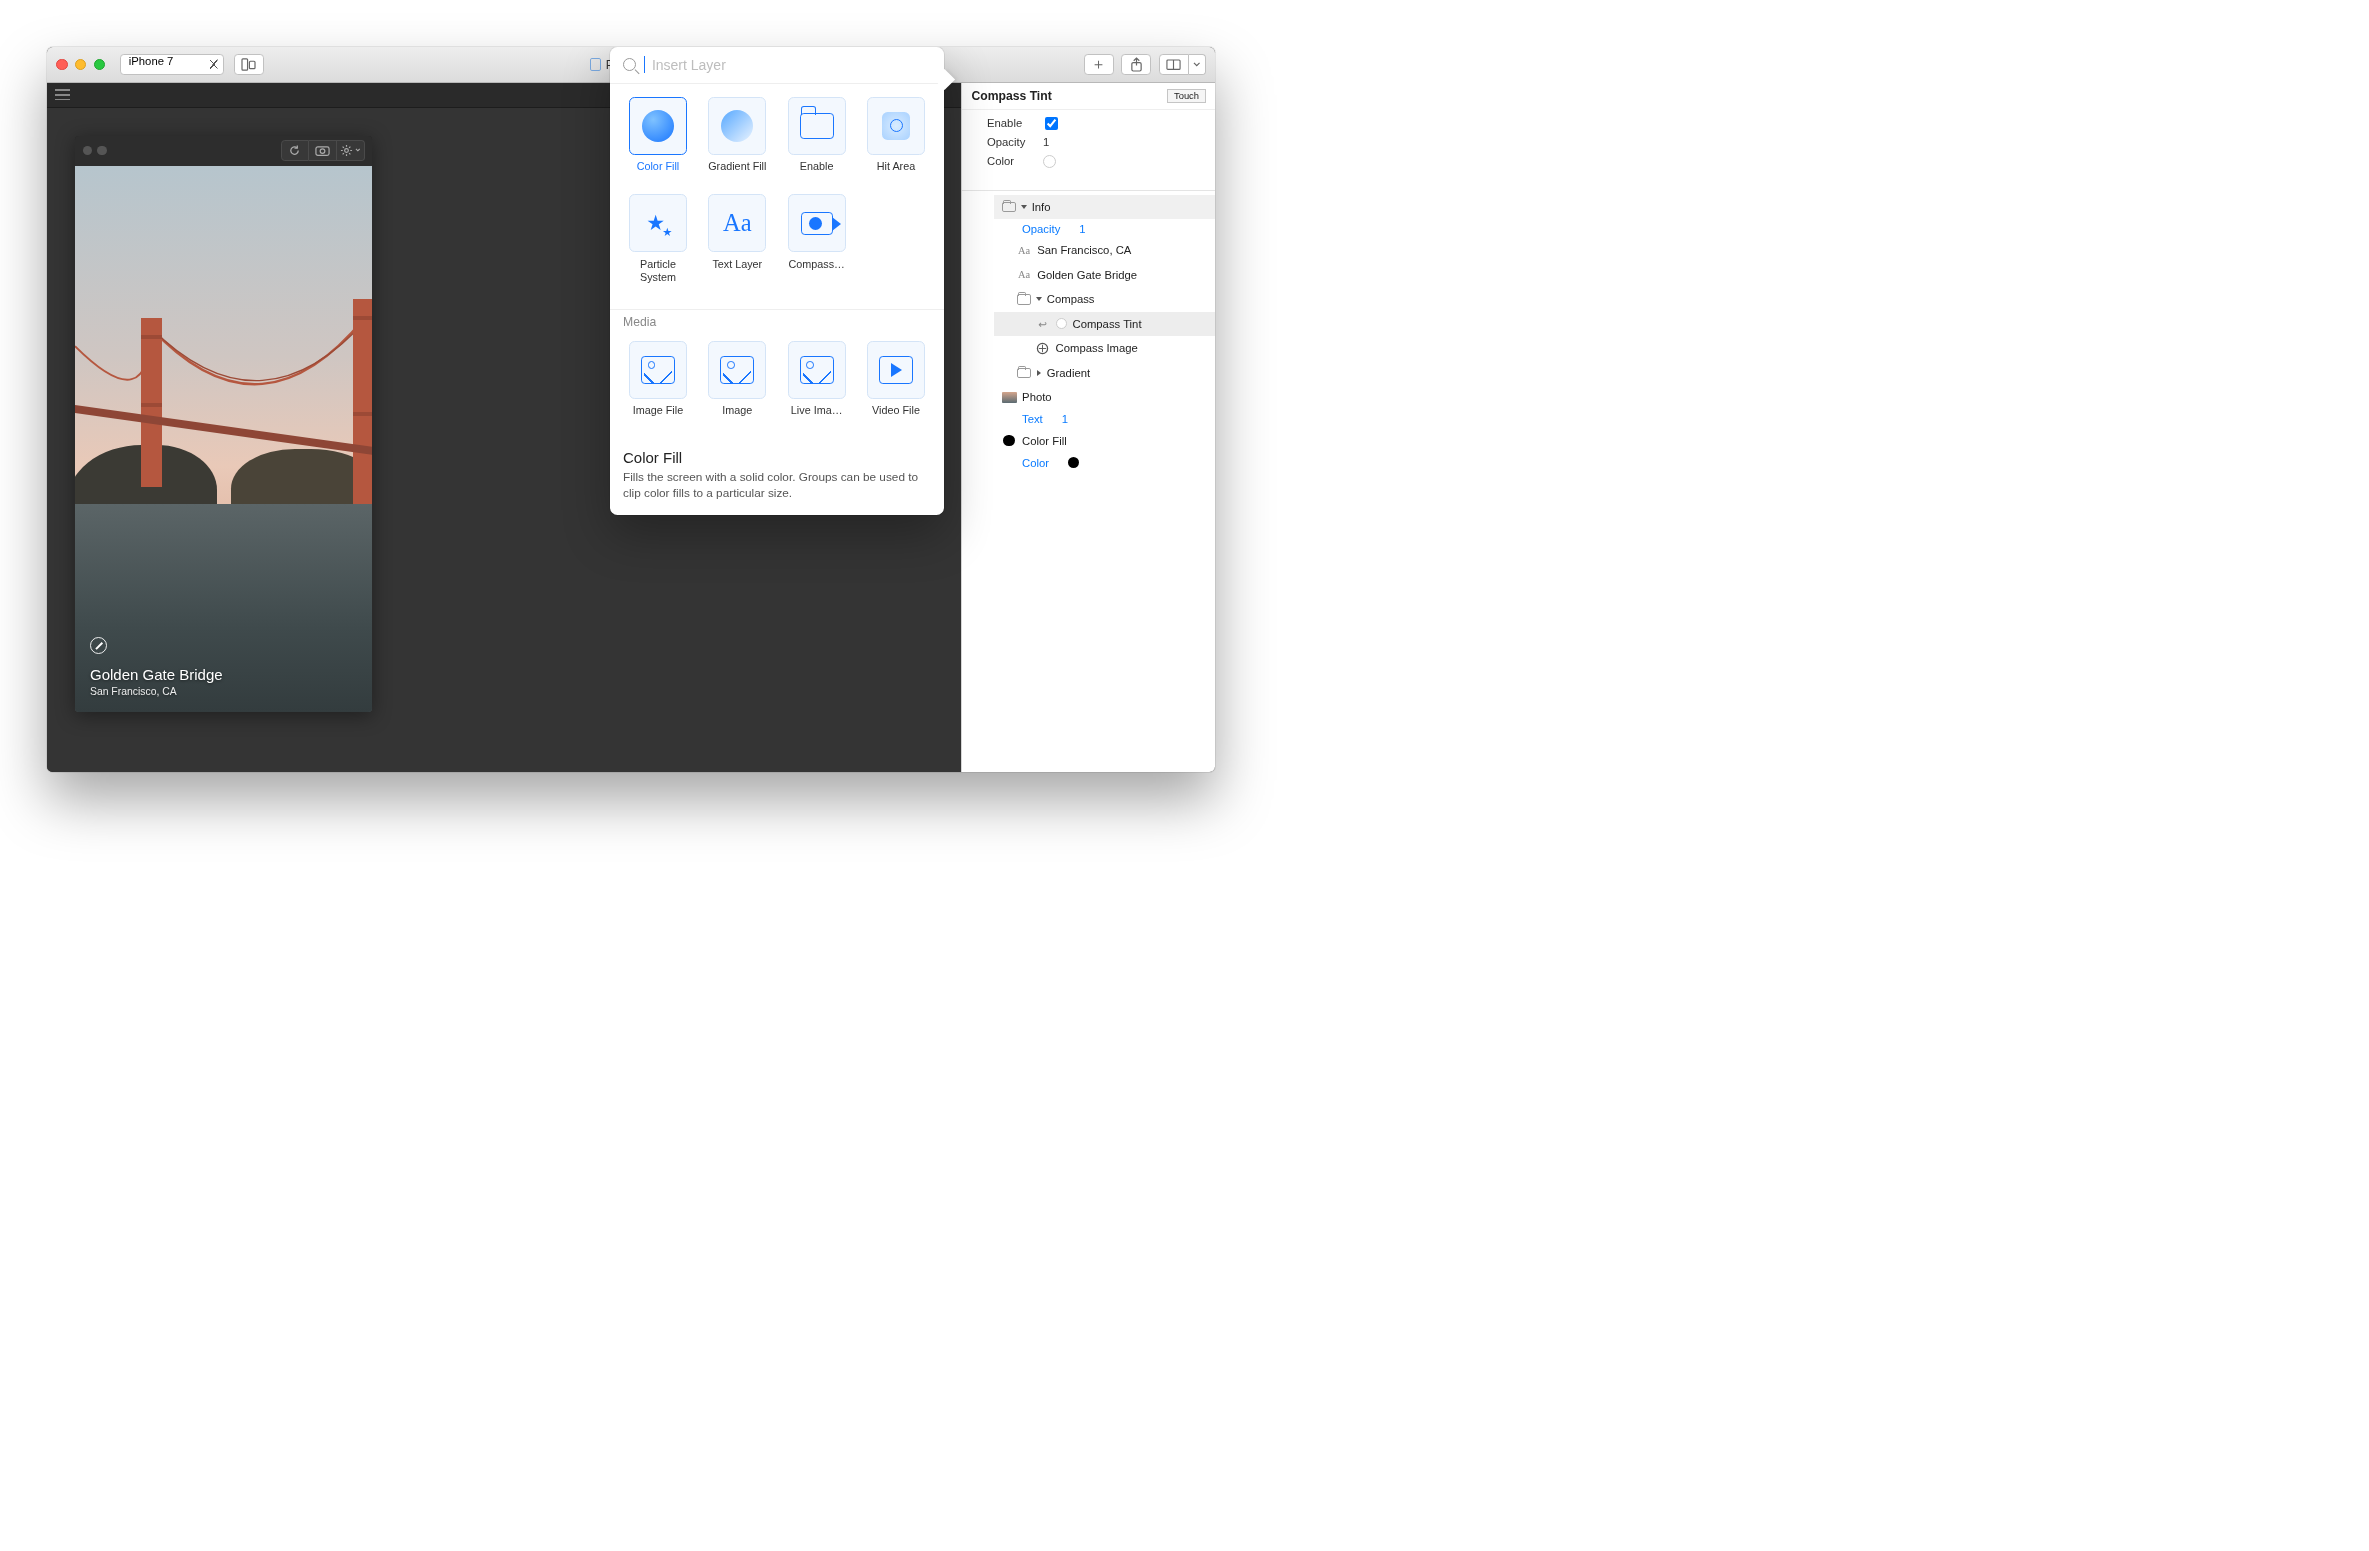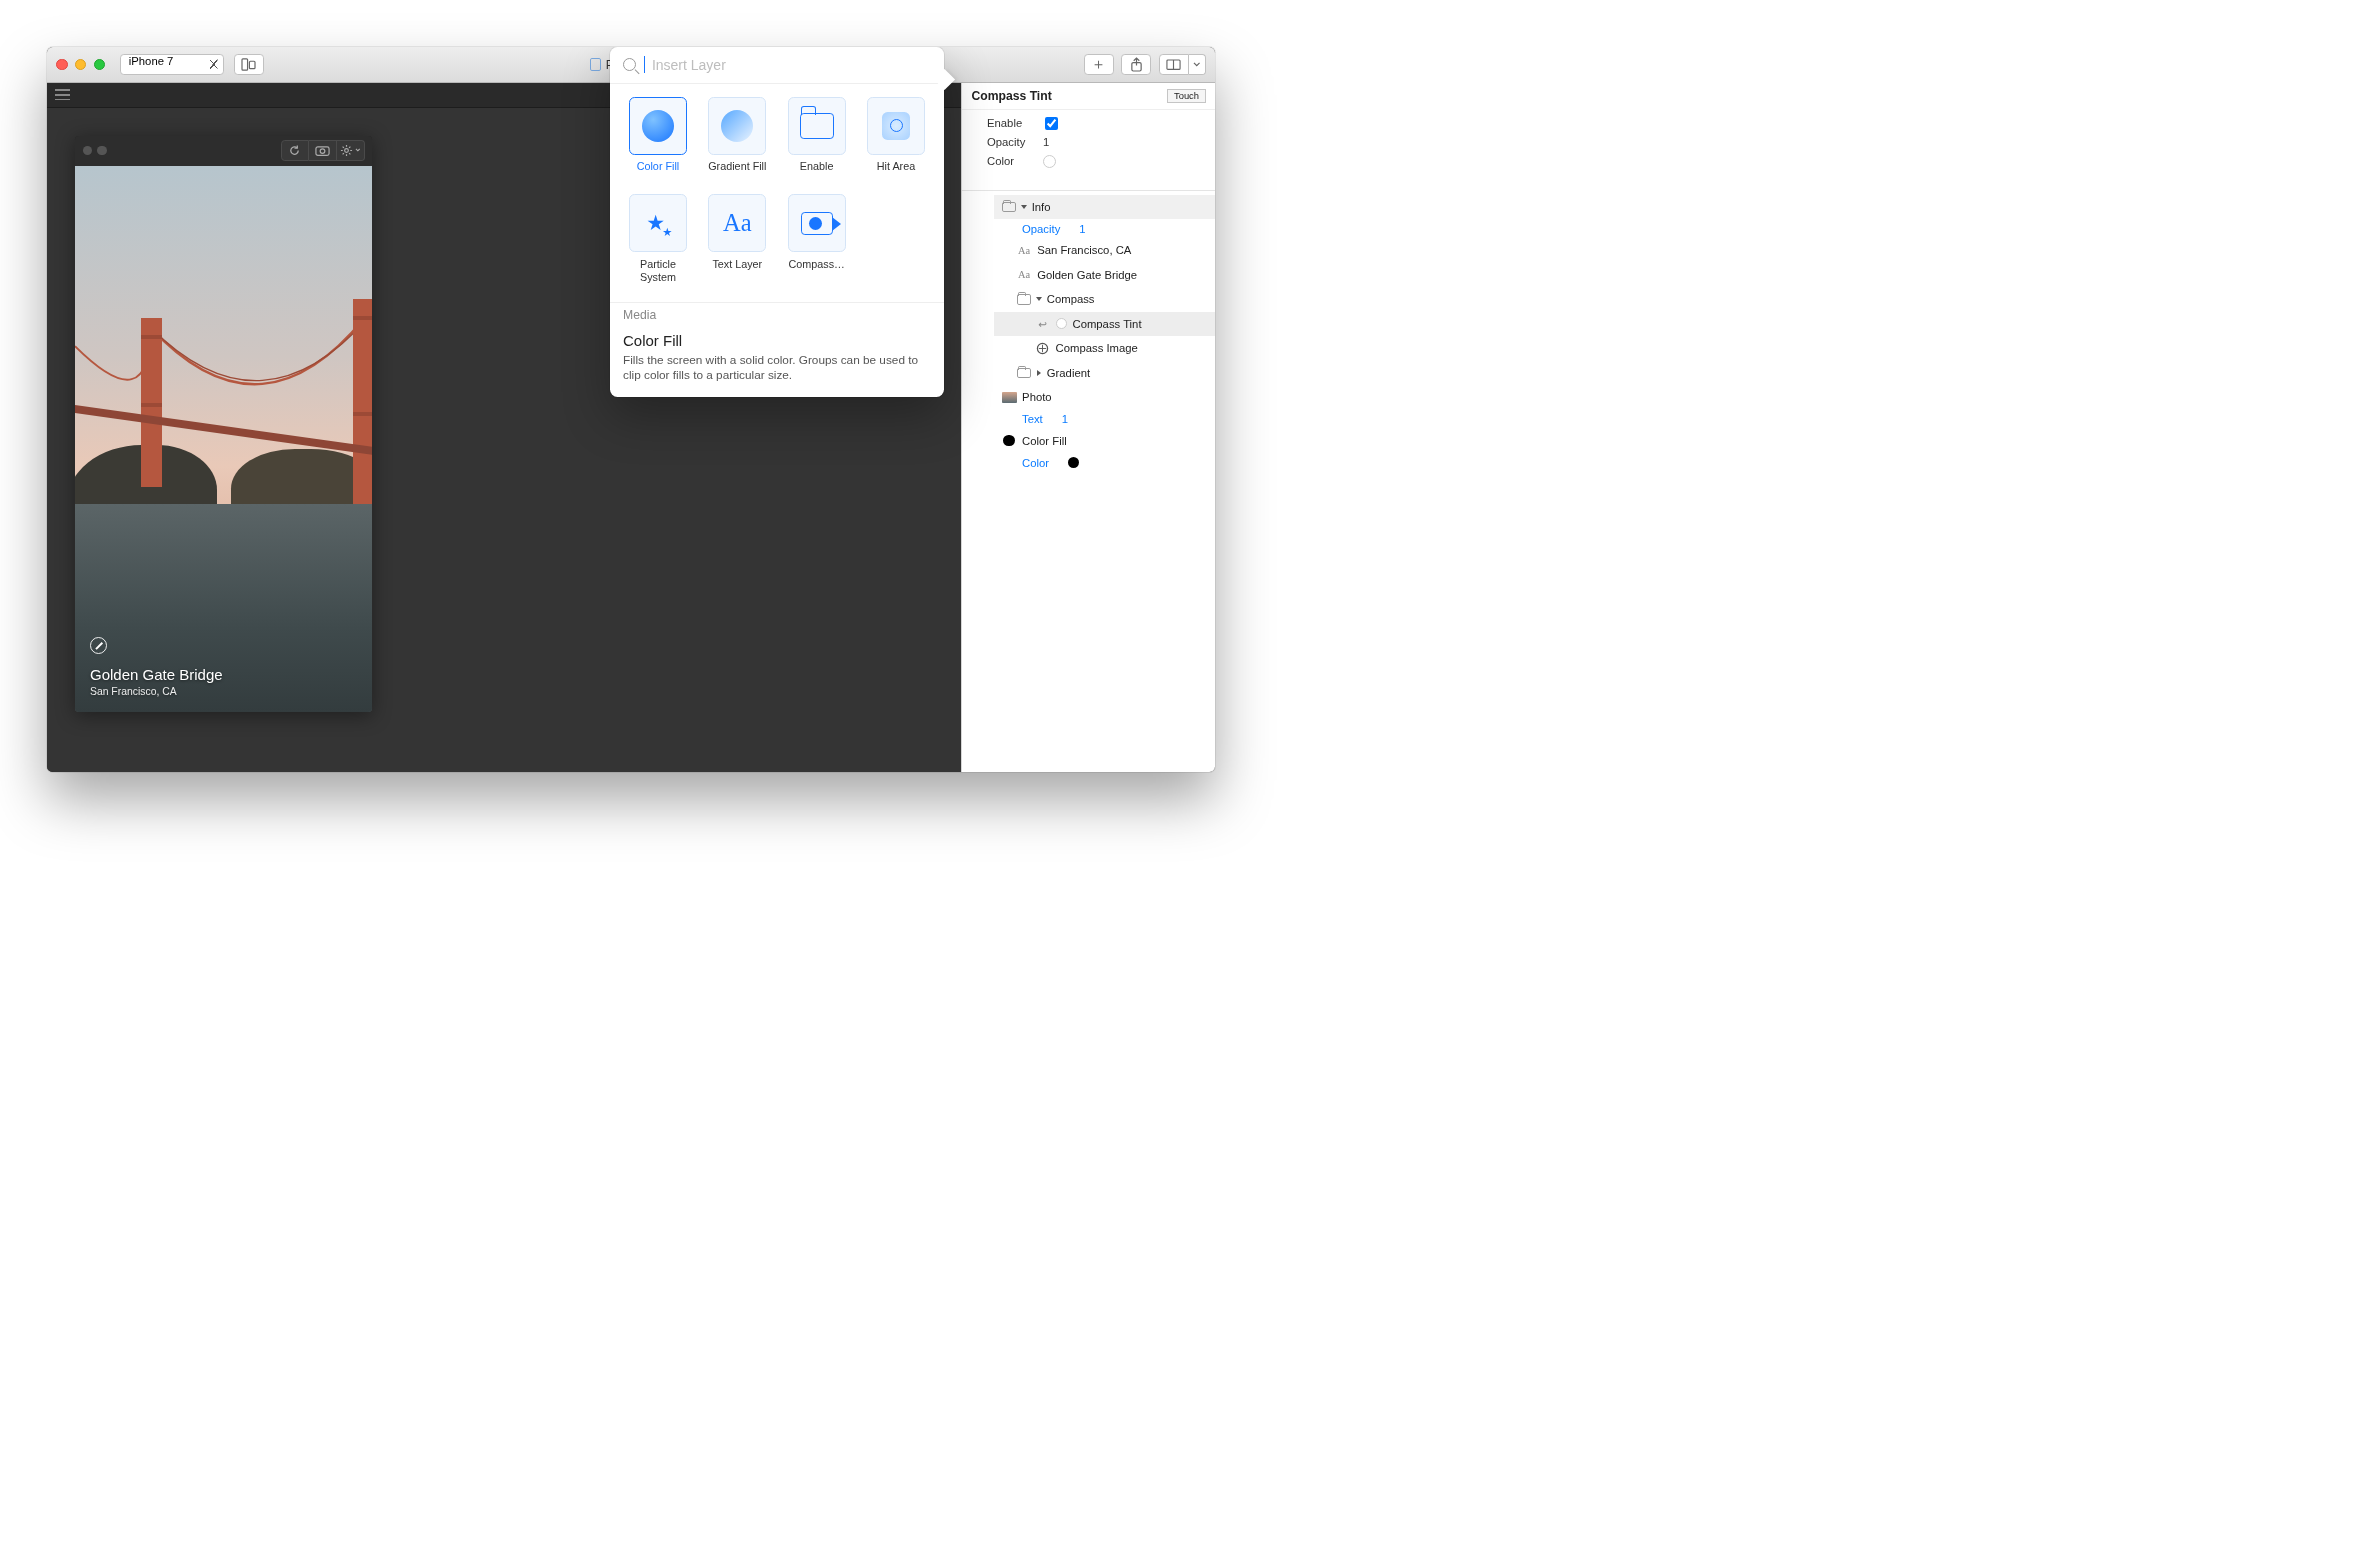--- a/index.html
+++ b/index.html
@@ -154,21 +154,21 @@
   .search-input::placeholder{color:#bdbdbd;}
   .cursor{width:0.9px;height:17px;background:#1976ff;animation:blink 1s infinite;}
   @keyframes blink{50%{opacity:0;}}
 
   .grid{display:grid;grid-template-columns:repeat(4,1fr);gap:9.4px;padding:13px;}
   .tile{display:flex;flex-direction:column;align-items:center;gap:5.6px;font-size:10.8px;color:#333;text-align:center;}
   .tile .box{width:58px;height:58px;border:0.9px solid #d4e4f7;border-radius:5.6px;background:#f3f8fe;display:flex;align-items:center;justify-content:center;}
   .tile.sel .box{border:1.9px solid #1976ff;}
   .tile.sel .label{color:#1976ff;}
   .tile .label{line-height:1.2;min-height:24.5px;}
-  .section-label{padding:5.6px 13px 1.9px;color:#888;font-size:12.2px;border-top:0.9px solid #eee;margin-top:5px;}
+  .section-label{padding:5.6px 13px 1.9px;color:#888;font-size:12.2px;border-top:0.9px solid #eee;margin-top:12px;}
   .desc{padding:7.5px 13px 0;}
   .desc h4{font-size:15px;font-weight:500;margin-bottom:3.8px;color:#222;}
   .desc p{font-size:11.8px;color:#555;line-height:1.35;}
 
   
   .ic-circle{width:32px;height:32px;border-radius:50%;background:radial-gradient(circle at 35% 30%,#7fc2ff,#1976ff);}
   .ic-grad{width:32px;height:32px;border-radius:50%;background:linear-gradient(135deg,#56a8ff,#e9f3ff);}
   .ic-folder{width:34px;height:26px;border:1.9px solid #1976ff;border-radius:3.8px;position:relative;}
   .ic-folder:before{content:"";position:absolute;top:-7.5px;left:0;width:13px;height:7.5px;border:1.9px solid #1976ff;border-bottom:none;border-radius:2.8px 2.8px 0 0;}
   .ic-hit{width:28px;height:28px;border-radius:5.6px;background:radial-gradient(circle at 50% 50%,#d9ecff,#a8d1ff);position:relative;}
@@ -439,20 +439,46 @@
         <div class="label">Text Layer</div>
       </div>
       <div class="tile">
         <div class="box">
             <div class="ic-cam"></div>
           </div>
         <div class="label">Compass…</div>
       </div>
     </div>
     <div class="section-label">Media</div>
+    <div class="grid" style="padding-top:9.4px;">
+      <div class="tile">
+        <div class="box">
+            <div class="ic-img"></div>
+          </div>
+        <div class="label">Image File</div>
+      </div>
+      <div class="tile">
+        <div class="box">
+            <div class="ic-img"></div>
+          </div>
+        <div class="label">Image</div>
+      </div>
+      <div class="tile">
+        <div class="box">
+            <div class="ic-img"></div>
+          </div>
+        <div class="label">Live Ima…</div>
+      </div>
+      <div class="tile">
+        <div class="box">
+            <div class="ic-vid"></div>
+          </div>
+        <div class="label">Video File</div>
+      </div>
+    </div>
     <div class="desc">
       <h4>Color Fill</h4>
       <p>Fills the screen with a solid color. Groups can be used to clip color fills to a particular size.</p>
     </div>
   </div>
 
 </div>
 
 
 </body></html>

